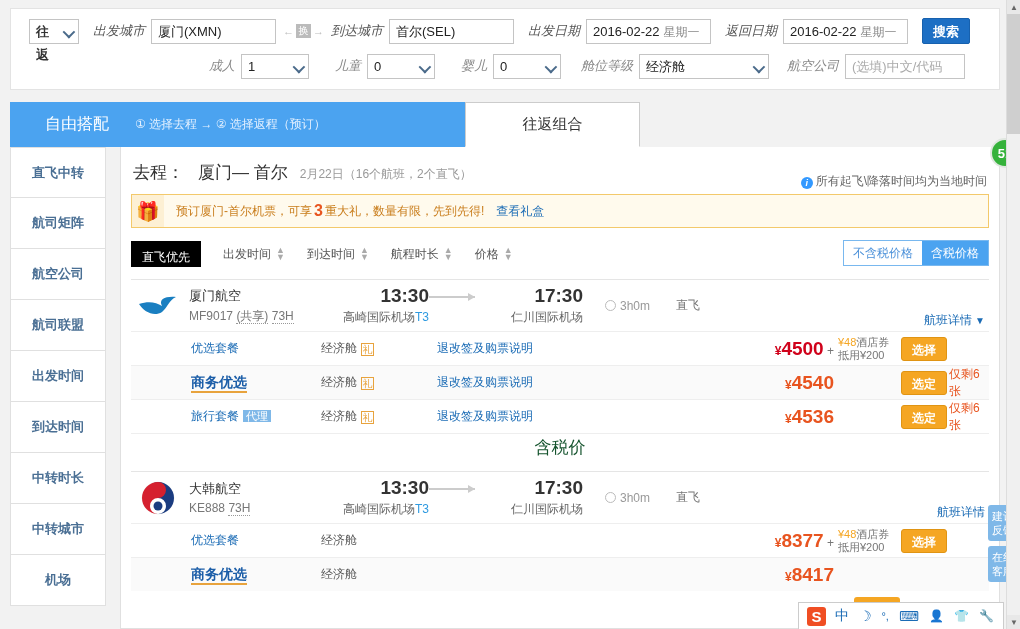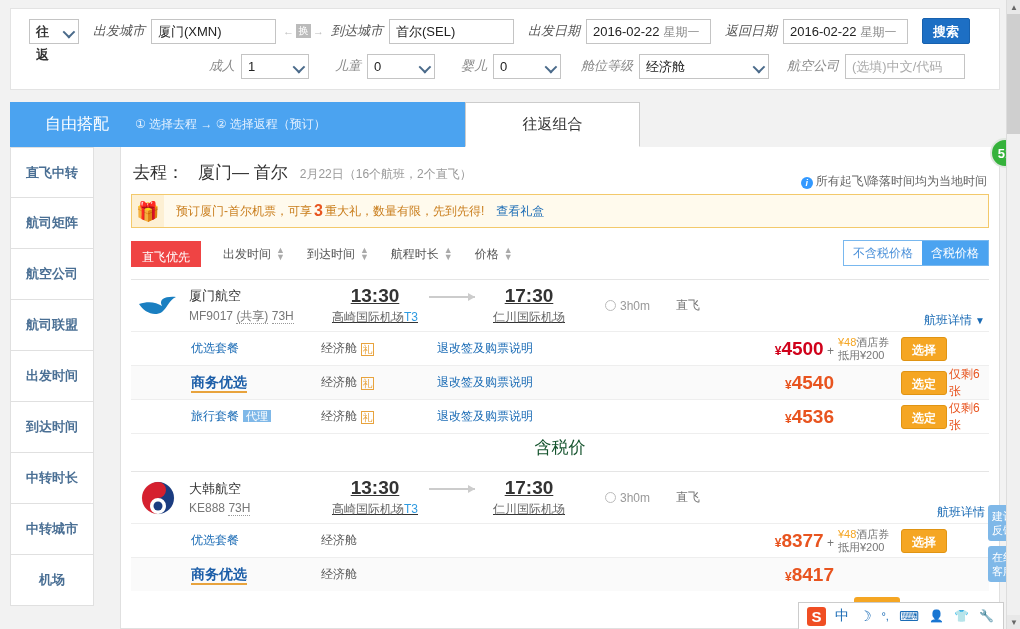--- a/index.html
+++ b/index.html
@@ -60,21 +60,21 @@
     flex:1; background:#4ba3f0; color:#fff; display:flex; align-items:center;
     padding-left:35px; font-size:16px;
   }
   .tab-free .sub{ font-size:12px; color:#e2f0ff; margin-left:26px; }
   .tab-rt{
     width:175px; background:#fff; border:1px solid #ccc; border-bottom:1px solid #fff;
     display:flex;align-items:center;justify-content:center;font-size:15px;color:#333;
   }
   
   .content{ position:absolute; left:10px; top:147px; width:990px; bottom:0; }
-  .sidebar{ position:absolute; left:0; top:0; width:84px; }
+  .sidebar{ position:absolute; left:0; top:0; width:96px; }
   .sb-item{
     height:51px; background:#fff; border:1px solid #e0e0e0; border-top:none;
     display:flex; align-items:center; justify-content:center;
     color:#4a6f94; font-size:13px; font-weight:bold; cursor:pointer;
   }
   .sb-item:first-child{ border-top:1px solid #e0e0e0; }
   .main{
     position:absolute; left:110px; top:0; right:0; bottom:0;
     background:#fff; border:1px solid #e0e0e0; border-top:none;
   }
@@ -96,41 +96,41 @@
   .gift{
     width:32px;height:32px;display:flex;align-items:center;justify-content:center;
     font-size:19px;color:#e8a33d; background:#fdf0d4;
   }
   .promo .txt{ margin-left:12px; color:#c97d1c; }
   .promo .big3{ color:#e8541f; font-size:16px; font-weight:bold; margin:0 2px; }
   .promo a{ color:#1a6bb5; text-decoration:none; margin-left:12px; }
   
   .sortbar{ margin:11px 10px 0 10px; height:30px; display:flex; align-items:center; position:relative;}
   .sort-active{
-    background:#ef4444;color:#fff;font-size:12px;height:26px;line-height:26px;
+    background:#000000;color:#fff;font-size:12px;height:26px;line-height:26px;
     padding:3px 11px; cursor:pointer;
   }
   .sort-item{ font-size:12px;color:#555;margin-left:22px;cursor:pointer;display:flex;align-items:center;}
   .updown{ display:inline-block; margin-left:5px; line-height:0.75; color:#aaa; font-size:9px;}
   .tax-toggle{ position:absolute; right:0; top:1px; display:flex; border:1px solid #79b8ef; }
   .tax-toggle div{ font-size:12px; padding:0 9px; height:24px; line-height:24px; cursor:pointer;}
   .tax-off{ color:#4a90d9; background:#fff; }
   .tax-on{ color:#fff; background:#4ba3f0; }
   
   .fl-head{
     margin:10px 10px 0 10px; border-top:1px solid #e5e5e5;
     display:flex; align-items:center; height:52px; position:relative;
   }
   .logo{ width:42px;height:42px;display:flex;align-items:center;justify-content:center;margin-left:6px;}
   .al{ margin-left:10px; width:128px;}
   .al .n{ font-size:13px;color:#333;}
   .al .c{ font-size:12px;color:#777;margin-top:3px;}
   .al .c .sh{ border-bottom:1px dotted #999; }
   .times{ display:flex; align-items:flex-start; margin-left:4px;}
-  .tcol{ text-align:center; width:108px;text-decoration:underline;}
+  .tcol{ text-align:right; width:108px;}
   .tcol .hh{ font-size:19px;font-weight:bold;color:#333;}
   .tcol .ap{ font-size:12px;color:#666;margin-top:2px;}
   .tcol .ap .t3{ color:#2e9ae0; }
   .arrow{ width:46px;margin-top:11px;}
   .arrow .ln{ height:2px;background:#ccc;position:relative;}
   .arrow .ln:after{
     content:"";position:absolute;right:0;top:-3px;border-left:7px solid #ccc;
     border-top:4px solid transparent;border-bottom:4px solid transparent;
   }
   .dur{ margin-left:22px; font-size:12px;color:#999;display:flex;align-items:center;}

